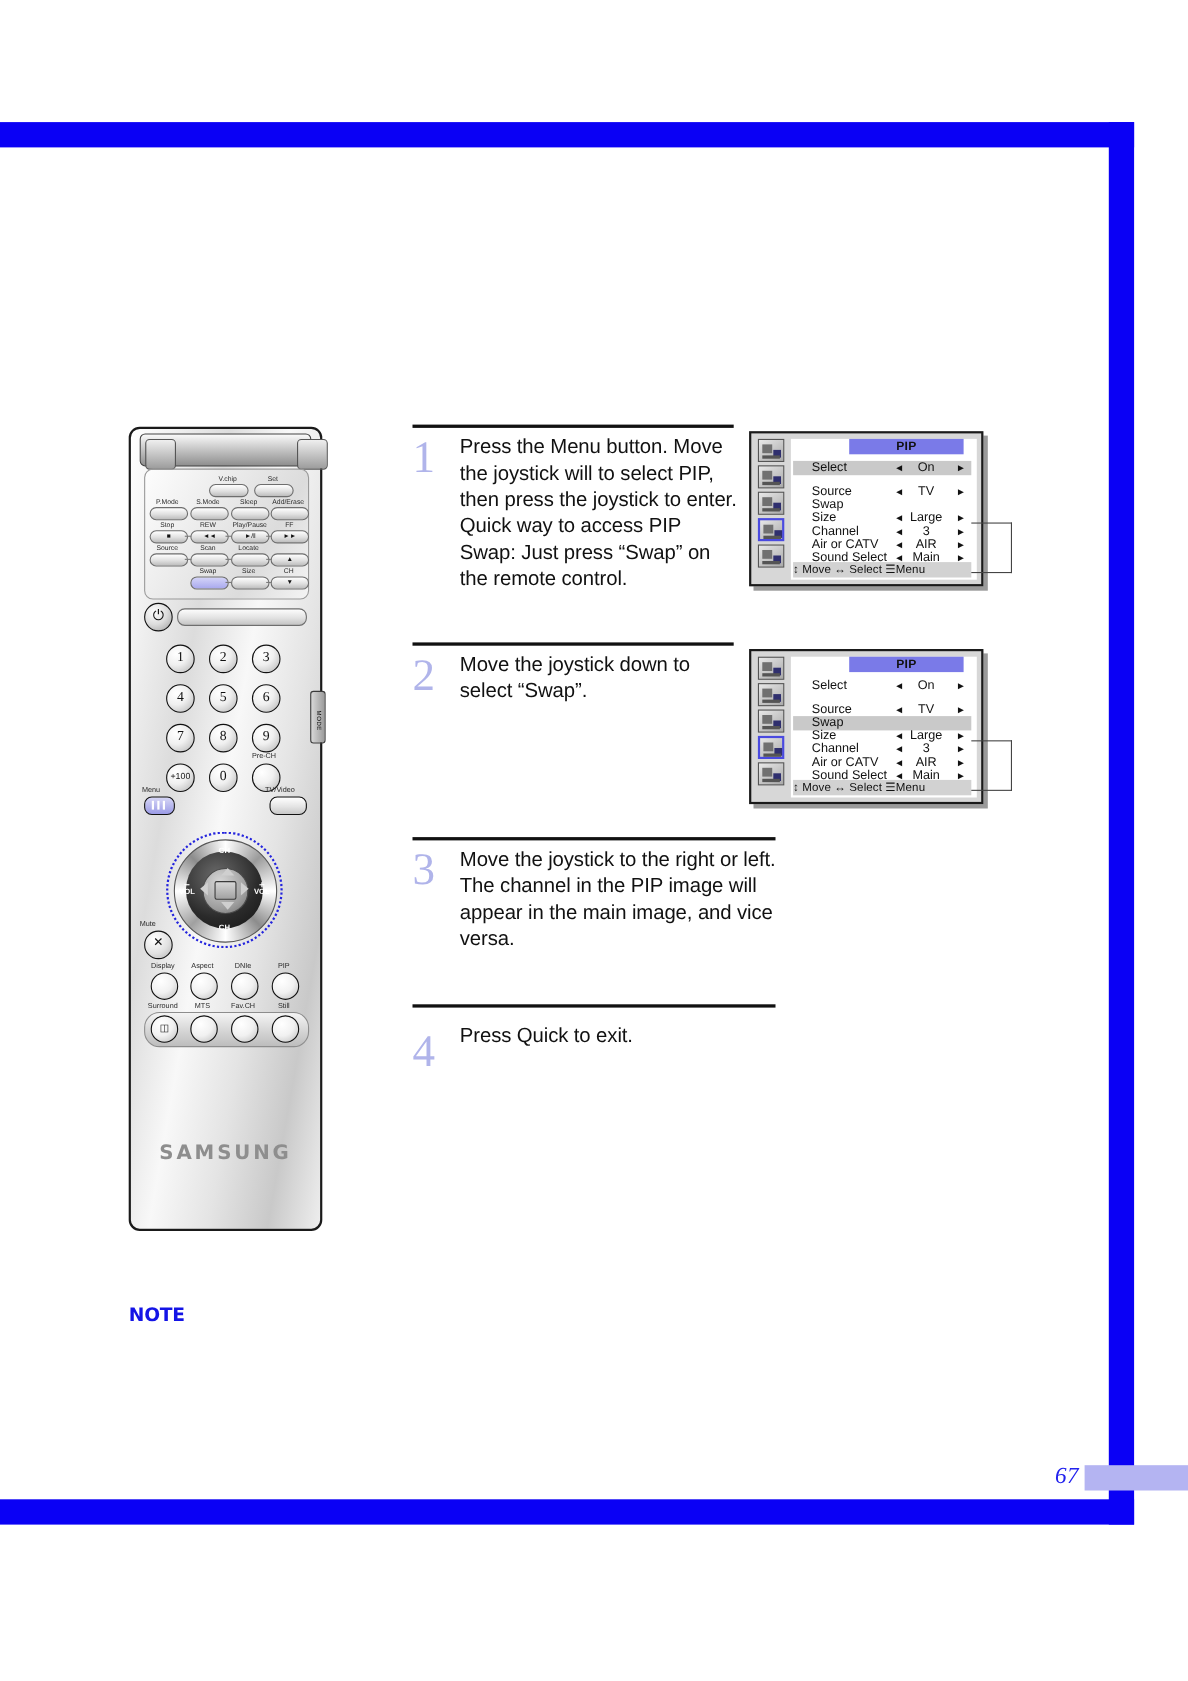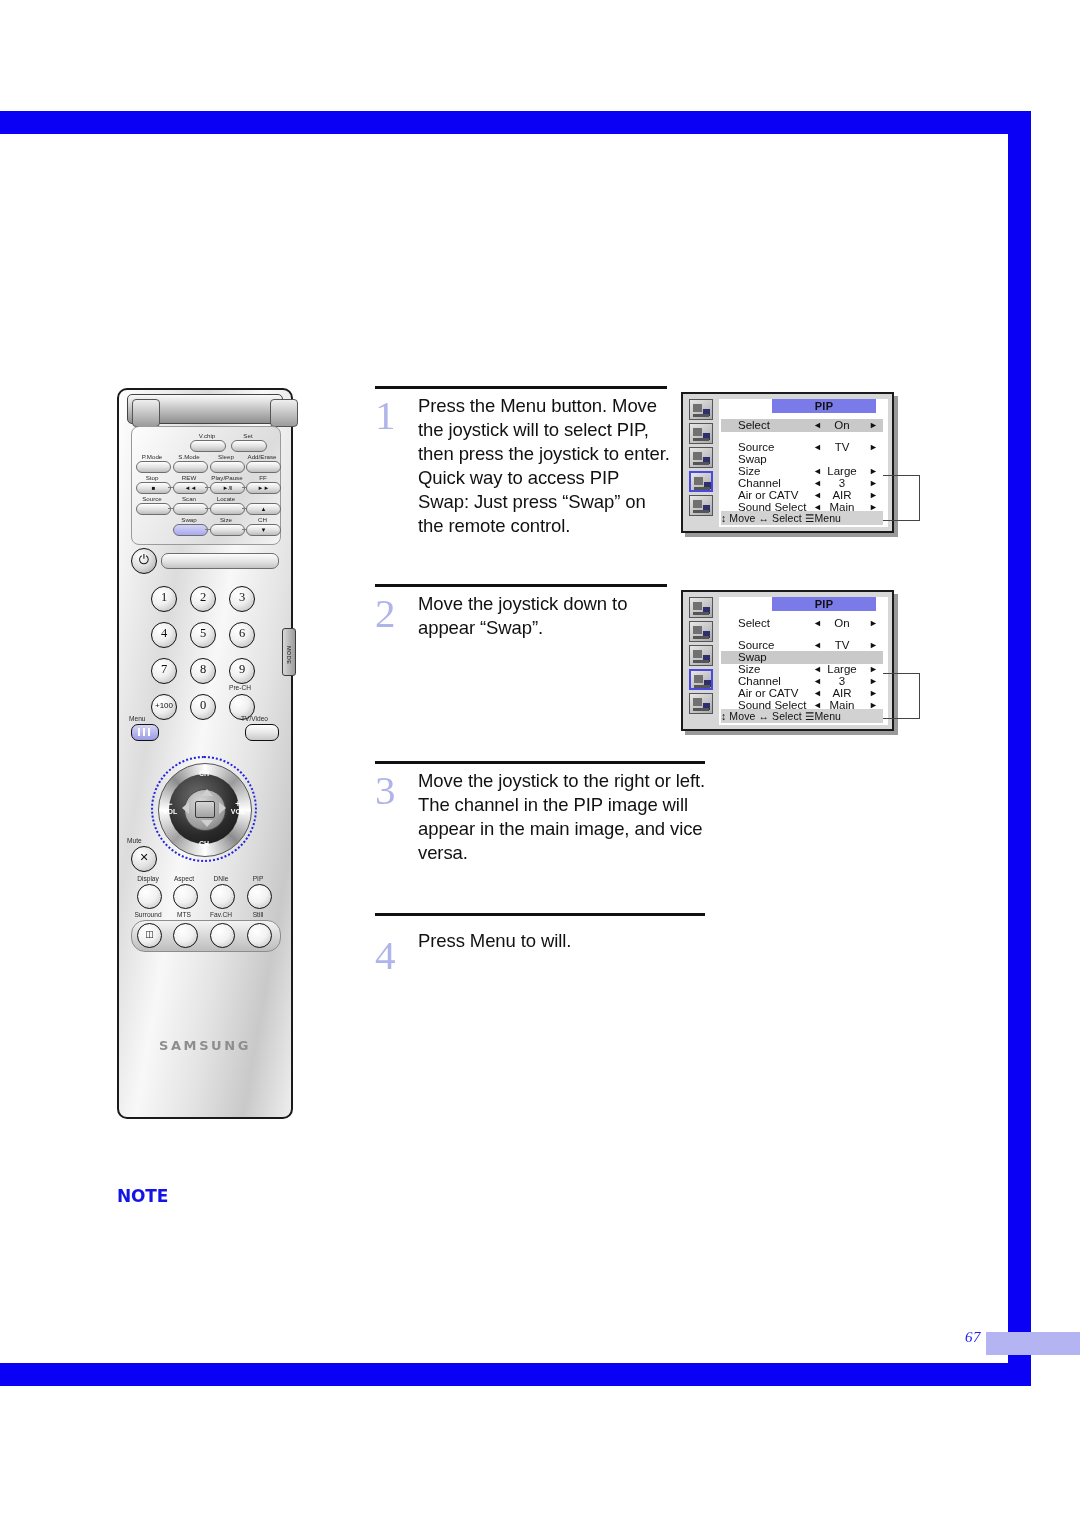--- a/index.html
+++ b/index.html
@@ -13,21 +13,21 @@
   .page{position:absolute;left:0;top:0;width:1080px;height:1528px;}
 
   
   .frame-top{position:absolute;left:0;top:111px;width:1031px;height:23px;background:#0a00f5;}
   .frame-right{position:absolute;left:1008px;top:111px;width:23px;height:1275px;background:#0a00f5;}
   .frame-bottom{position:absolute;left:0;top:1363px;width:1031px;height:23px;background:#0a00f5;}
 
   .page-num{
     position:absolute;left:941px;top:1329px;width:40px;
     font-family:"Liberation Serif", serif;
-    font-style:italic;font-size:15px;color:#2222ee;text-align:right;
+    font-style:italic;font-size:21px;color:#2222ee;text-align:right;
     letter-spacing:.5px;
   }
   .page-num-bar{position:absolute;left:986px;top:1332px;width:94px;height:23px;background:#b4b4f2;}
 
   
   .section-title{
     position:absolute;left:117px;top:274px;
     font-family:"DejaVu Sans", sans-serif;
     font-weight:bold;font-size:17.5px;color:#1414e6;
     letter-spacing:-.2px;
@@ -248,21 +248,21 @@
     background:radial-gradient(circle at 36% 30%,#ffffff,#f1f1f1 50%,#cfcfcf 82%,#ababab);
     border:1.8px solid #111;
   }
   .bot-tray{
     position:absolute;left:12px;top:530px;width:148px;height:30px;border-radius:14px;
     background:linear-gradient(180deg,#f4f4f4,#d5d5d5 55%,#bdbdbd);
     border:1px solid #8d8d8d;
   }
   .samsung{
     position:absolute;left:0;top:648px;width:172px;text-align:center;
-    font-family:"DejaVu Sans", sans-serif;font-weight:bold;font-size:13px;
+    font-family:"DejaVu Sans", sans-serif;font-weight:bold;font-size:18px;
     color:#8e8e8e;letter-spacing:2.6px;
   }
 </style>
 </head>
 <body>
 
 <div class="page">
 
   <div class="frame-top"></div>
   <div class="frame-right"></div>
@@ -404,33 +404,33 @@
 
   <div class="step" id="step1">
     <div class="rule"></div>
     <div class="num">1</div>
     <div class="body">Press the Menu button. Move the joystick will to select PIP, then press the joystick to enter. Quick way to access PIP Swap:  Just press “Swap” on the remote control.</div>
   </div>
 
   <div class="step" id="step2">
     <div class="rule"></div>
     <div class="num">2</div>
-    <div class="body">Move the joystick down to appear “Swap”.</div>
+    <div class="body">Move the joystick down to select “Swap”.</div>
   </div>
 
   <div class="step" id="step3">
     <div class="rule"></div>
     <div class="num">3</div>
     <div class="body">Move the joystick to the right or left. The channel in the PIP image will appear in the main image, and vice versa.</div>
   </div>
 
   <div class="step" id="step4">
     <div class="rule"></div>
     <div class="num">4</div>
-    <div class="body">Press Menu to will.</div>
+    <div class="body">Press Quick to exit.</div>
   </div>
 
   <div class="osd" id="osd1">
     <div class="osd-side">
       <div class="osd-ico">
           <i class="g1"></i>
           <i class="g2"></i>
           <i class="g3"></i>
         </div>
       <div class="osd-ico">

